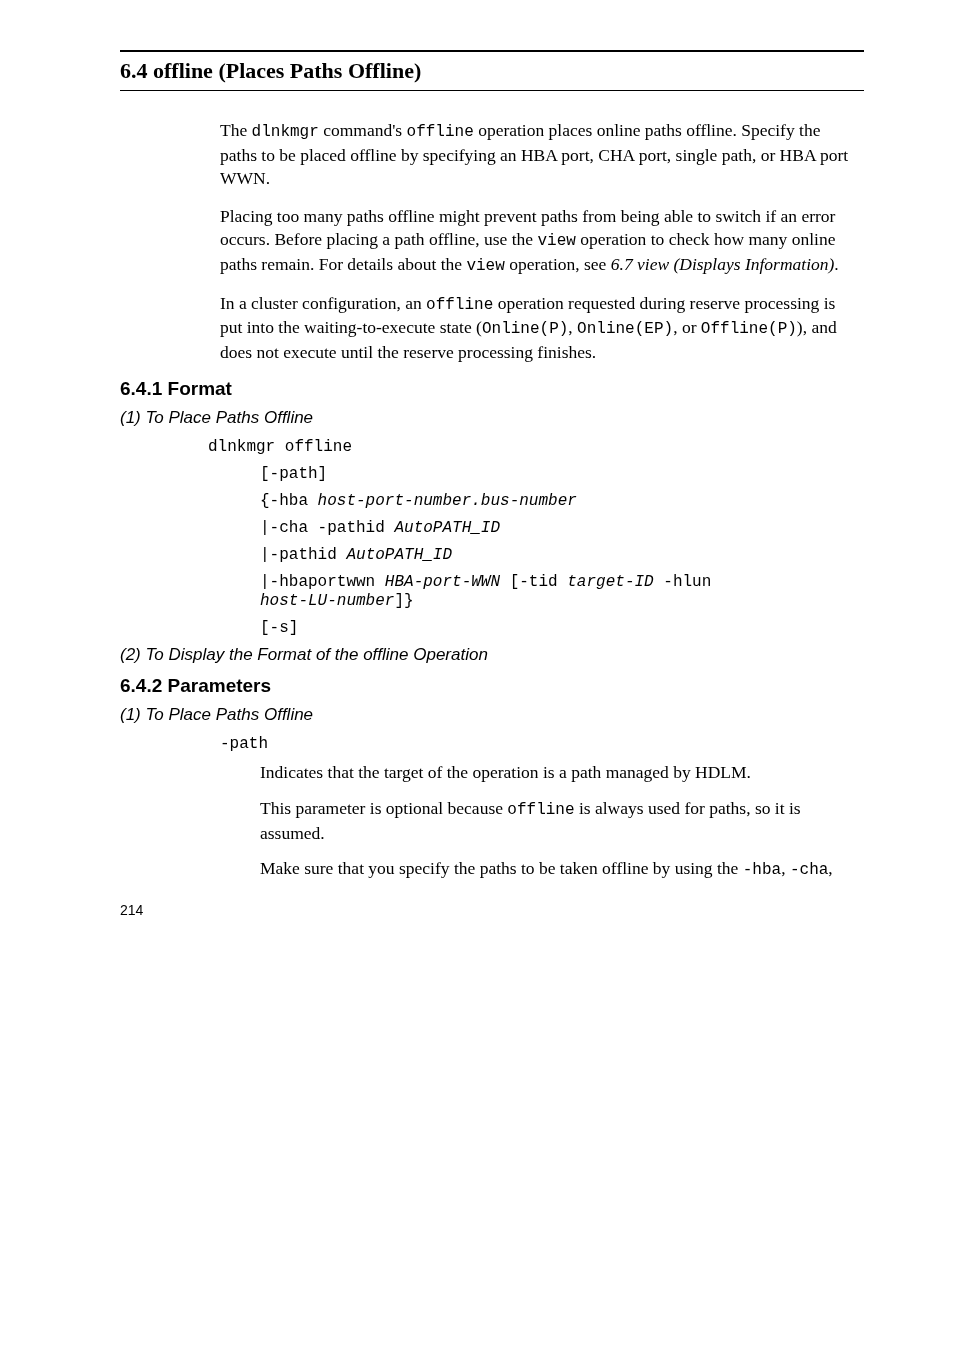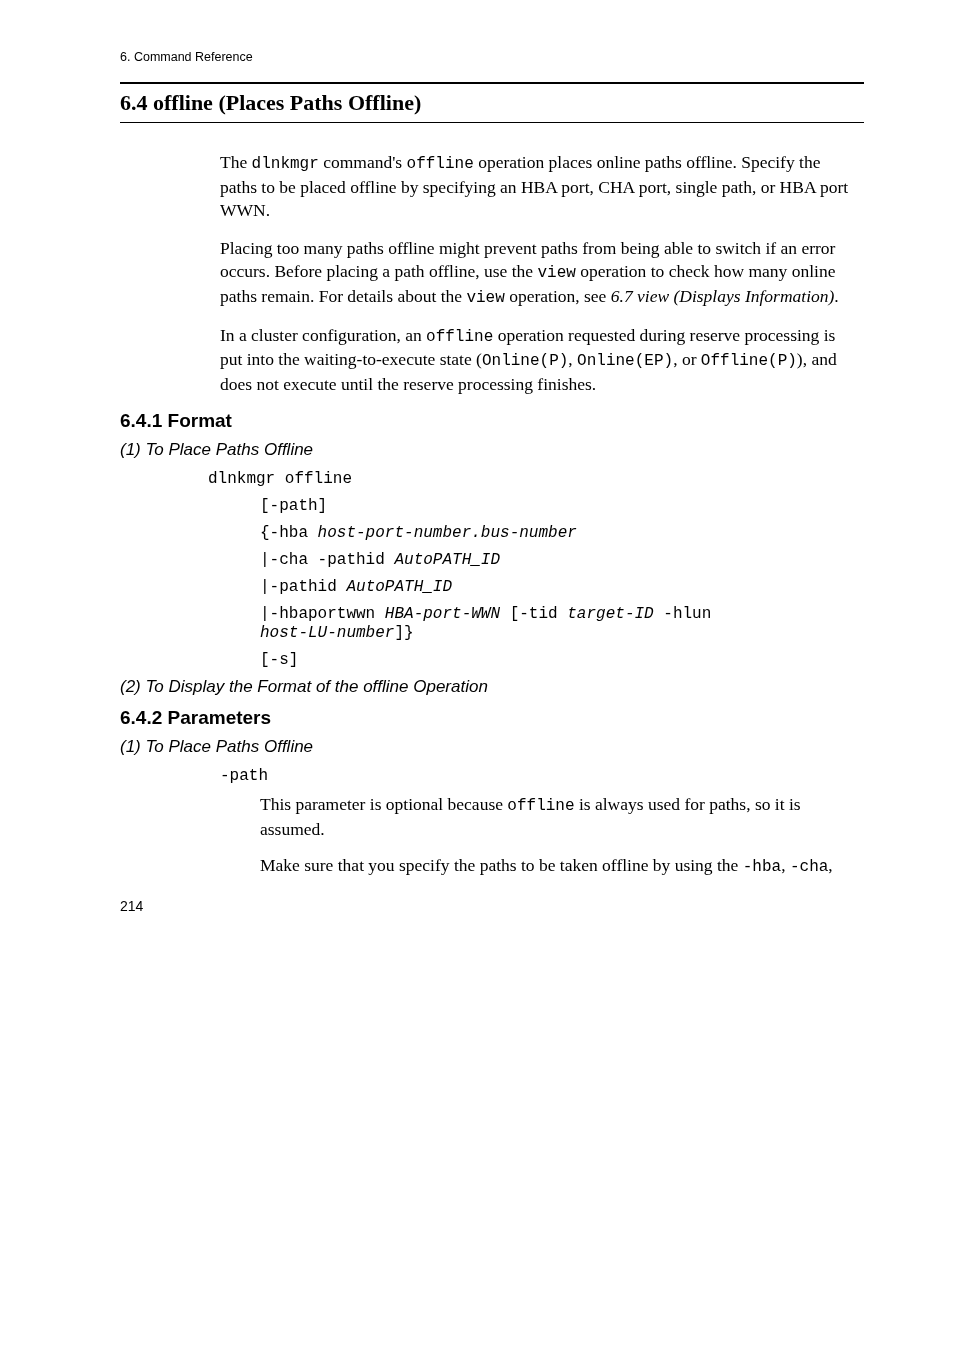--- a/index.html
+++ b/index.html
@@ -96,21 +96,20 @@
     font-family: Liberation Sans, sans-serif;
     font-size: 14px;
     margin-top: 20px;
   }
   .ital-serif { font-style: italic; font-family: Liberation Mono, monospace; }
 </style>
 </head>
 <body>
 
 <div class="page">
-  <div class="header-crumb">6.  Command Reference</div>
 
   <div class="h2">6.4  offline (Places Paths Offline)</div>
 
   <div class="body-block">
     <div class="para">
       <span>The </span><span class="mono">dlnkmgr</span><span> command's </span><span class="mono">offline</span><span> operation places online paths offline. Specify the paths to be placed offline by specifying an HBA port, CHA port, single path, or HBA port WWN.</span>
     </div>
     <div class="para">
       <span>Placing too many paths offline might prevent paths from being able to switch if an error occurs. Before placing a path offline, use the </span><span class="mono">view</span><span> operation to check how many online paths remain. For details about the </span><span class="mono">view</span><span> operation, see </span><span class="ital">6.7  view (Displays Information)</span><span>.</span>
     </div>
@@ -143,20 +142,21 @@
   </div>
 
   <div class="cmd-indent"><span class="mono">[-s]</span></div>
 
   <div class="h4">(2)  To Display the Format of the offline Operation</div>
 
   <div class="h3">6.4.2  Parameters</div>
   <div class="h4">(1)  To Place Paths Offline</div>
 
   <div class="param-term">-path</div>
+  <div class="param-desc">Indicates that the target of the operation is a path managed by HDLM.</div>
   <div class="param-desc">
     <span>This parameter is optional because </span><span class="mono">offline</span><span> is always used for paths, so it is assumed.</span>
   </div>
   <div class="param-desc">
     <span>Make sure that you specify the paths to be taken offline by using the </span><span class="mono">-hba</span><span>, </span><span class="mono">-cha</span><span>,</span>
   </div>
 
   <div class="pagenum">214</div>
 </div>
 

